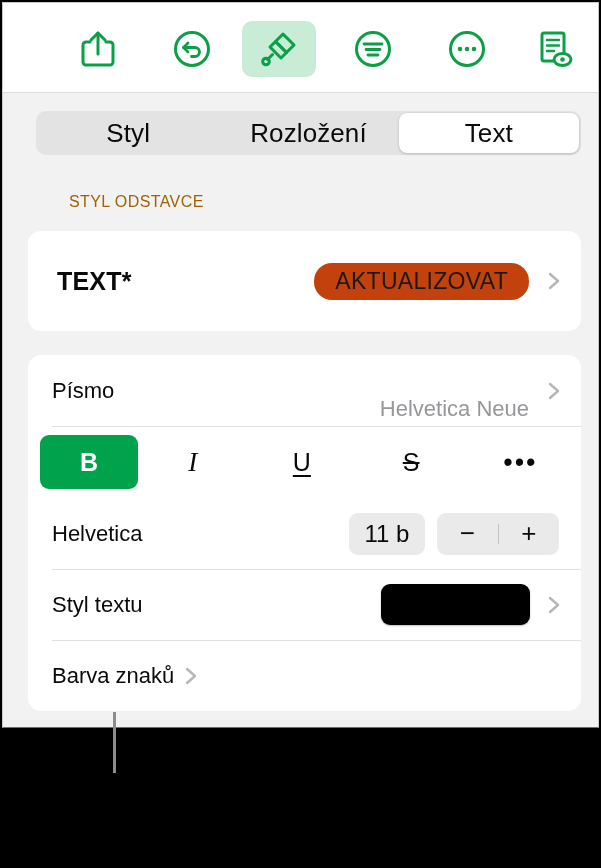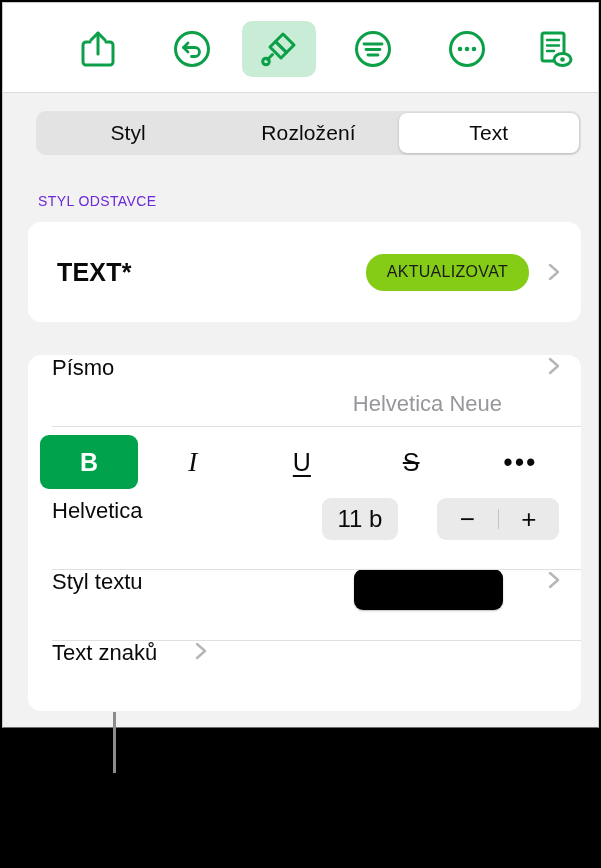--- a/index.html
+++ b/index.html
@@ -68,59 +68,58 @@
     background: #E3E3E3;
     border-radius: 10px;
     display: flex;
     padding: 2px;
   }
   .seg {
     flex: 1;
     display: flex;
     align-items: center;
     justify-content: center;
-    font-size: 21px;
+    font-size: 26px;
     color: #0A0A0A;
     border-radius: 8px;
     letter-spacing: 0.1px;
   }
   .seg.selected {
     background: #FFFFFF;
     box-shadow: 0 1px 3px rgba(0,0,0,0.18), 0 0 1px rgba(0,0,0,0.12);
   }
 
   
   .section-header {
     position: absolute;
-    left: 35px;
+    left: 66px;
     top: 190px;
-    font-size: 14px;
-    color: #6d28d9;
+    font-size: 16px;
+    color: #a16207;
     letter-spacing: 0.4px;
   }
 
   
   .card {
     position: absolute;
     left: 25px;
     width: 553px;
     background: #FFFFFF;
     border-radius: 13px;
   }
-  .card-para { top: 219px; height: 100px; }
+  .card-para { top: 228px; height: 100px; }
   .card-text { top: 352px; height: 356px; }
 
   .row {
     position: relative;
     height: 71px;
     display: flex;
-    align-items: flex-start;
+    align-items: center;
     padding-left: 24px;
     padding-right: 16px;
-    gap: 27px;
   }
   .row + .row::before {
     content: "";
     position: absolute;
     left: 24px;
     right: 0;
     top: 0;
     height: 1px;
     background: #E0E0E0;
   }
@@ -153,27 +152,27 @@
     padding-right: 16px;
   }
   .para-name {
     font-size: 25px;
     font-weight: bold;
     color: #0A0A0A;
     letter-spacing: 0.2px;
   }
   .update-pill {
     margin-left: auto;
-    background: #84cc16;
+    background: #c2410c;
     border-radius: 18px;
     height: 37px;
     padding: 0 21px;
     display: flex;
     align-items: center;
-    font-size: 16px;
+    font-size: 23px;
     color: #1A1A1A;
     letter-spacing: 0.3px;
     margin-right: 8px;
   }
 
   
   .format-row {
     position: relative;
     height: 72px;
     display: flex;
@@ -398,21 +397,21 @@
         <span class="row-label">Styl textu</span>
         <span class="color-swatch" id="text-color-swatch" style="background: rgb(0, 0, 0);"></span>
         <span class="chevron">
           <svg width="22" height="22" viewBox="0 0 22 22" fill="none">
             <path d="M7 4 L15 11 L7 18" stroke="#B6B6B9" stroke-width="2.4" stroke-linecap="round" stroke-linejoin="round"></path>
           </svg>
         </span>
       </div>
 
       <div class="row">
-        <span class="row-label">Text znaků</span>
+        <span class="row-label">Barva znaků</span>
         <span class="chevron">
           <svg width="22" height="22" viewBox="0 0 22 22" fill="none">
             <path d="M7 4 L15 11 L7 18" stroke="#B6B6B9" stroke-width="2.4" stroke-linecap="round" stroke-linejoin="round"></path>
           </svg>
         </span>
       </div>
 
     </div>
   </div>
 

